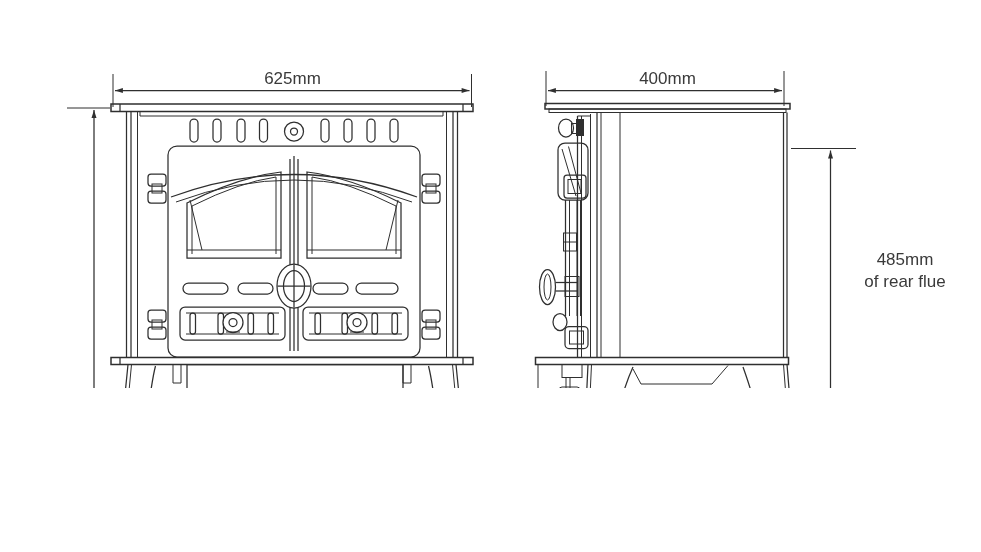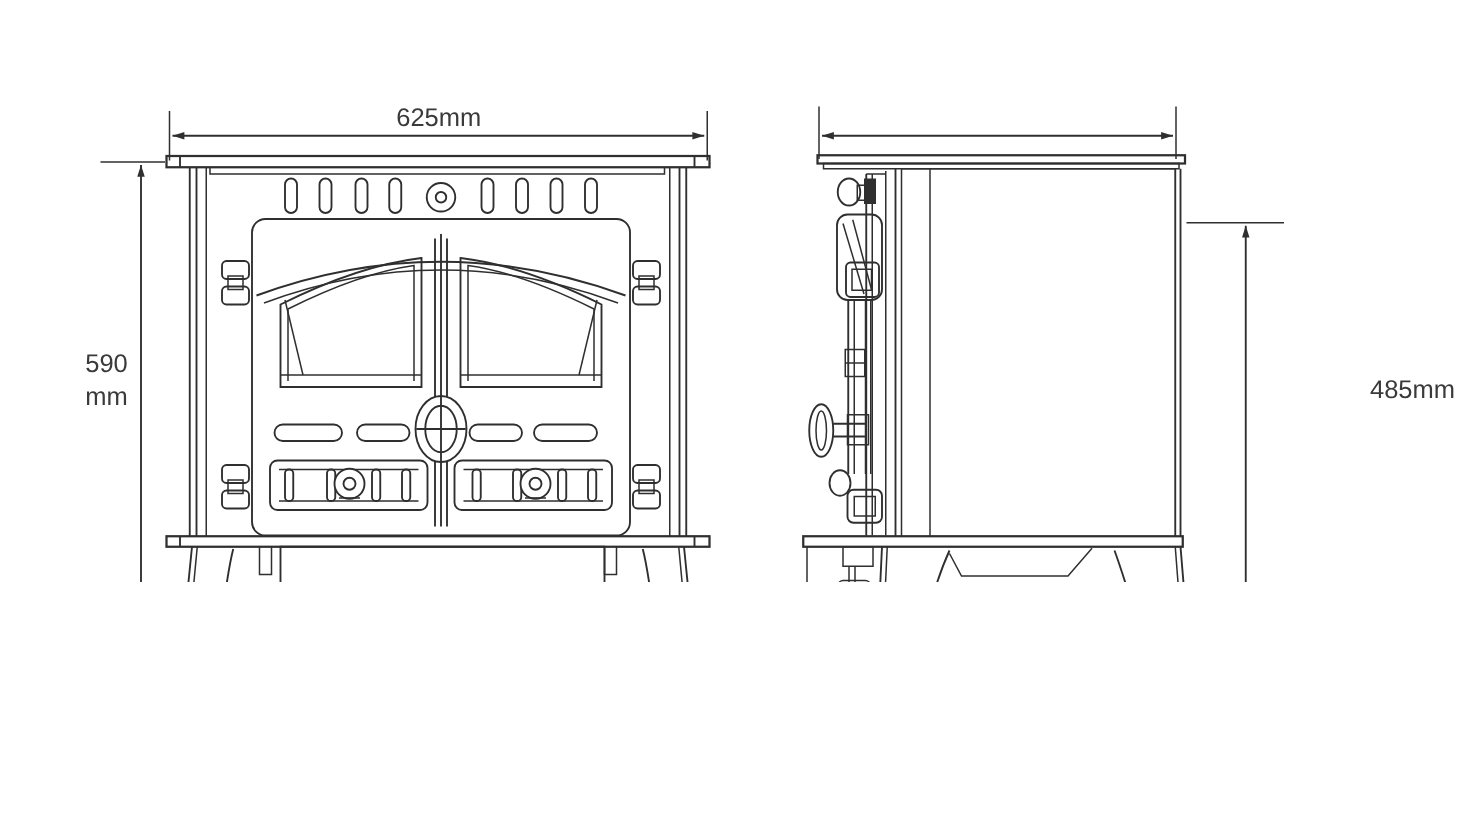--- a/index.html
+++ b/index.html
@@ -12,21 +12,21 @@
   #art { position:absolute; left:0; top:0; color:var(--line); }
   #art * { fill:none; stroke:currentColor; stroke-width:1.25; }
   #art .f  { fill:currentColor; stroke:none; }
   #art .bg { fill:var(--background); stroke:currentColor; }
   #art .thin  { stroke-width:1; }
   #art .thick { stroke-width:1.5; }
   .lbl {
     position:absolute; font-size:17px; line-height:22px;
     color:var(--text); text-align:center; white-space:nowrap;
   }
-  .lbl-left { text-align:right; line-height:21.5px; }
+  .lbl-left { text-align:center; line-height:21.5px; }
 </style>
 </head>
 <body>
 
 <div class="canvas">
 
   <svg id="art" width="981" height="552" viewBox="0 0 981 552">
     <defs>
       <marker id="arr" markerWidth="10" markerHeight="8" refX="8.3" refY="3" orient="auto-start-reverse" markerUnits="userSpaceOnUse">
         <path class="f" d="M0.4,0.5 L8.3,3 L0.4,5.5 Z"></path>
@@ -294,26 +294,24 @@
 
     <g>
       <line class="thin" x1="538" y1="364" x2="538" y2="490.5"></line>
       <line class="thin" x1="794.5" y1="457" x2="794.5" y2="490.5"></line>
       <line x1="540" y1="487.5" x2="792.5" y2="487.5" marker-start="url(#arr)" marker-end="url(#arr)"></line>
     </g>
   </svg>
 
   <div class="lbl" style="left:242px; top:68px; width:101px">625mm</div>
 
-  <div class="lbl" style="left:45px; top:232px; width:52px">
-    <div>590</div>
-    <div>mm</div>
-  </div>
-
-
+
+
+  <div class="lbl" style="left:617px; top:68px; width:101px">400mm</div>
 
   <div class="lbl lbl-left" style="left:840px; top:249px; width:130px">
     <div>485mm</div>
+    <div>of rear flue</div>
   </div>
 
 
 
 </div>
 
 </body></html>

